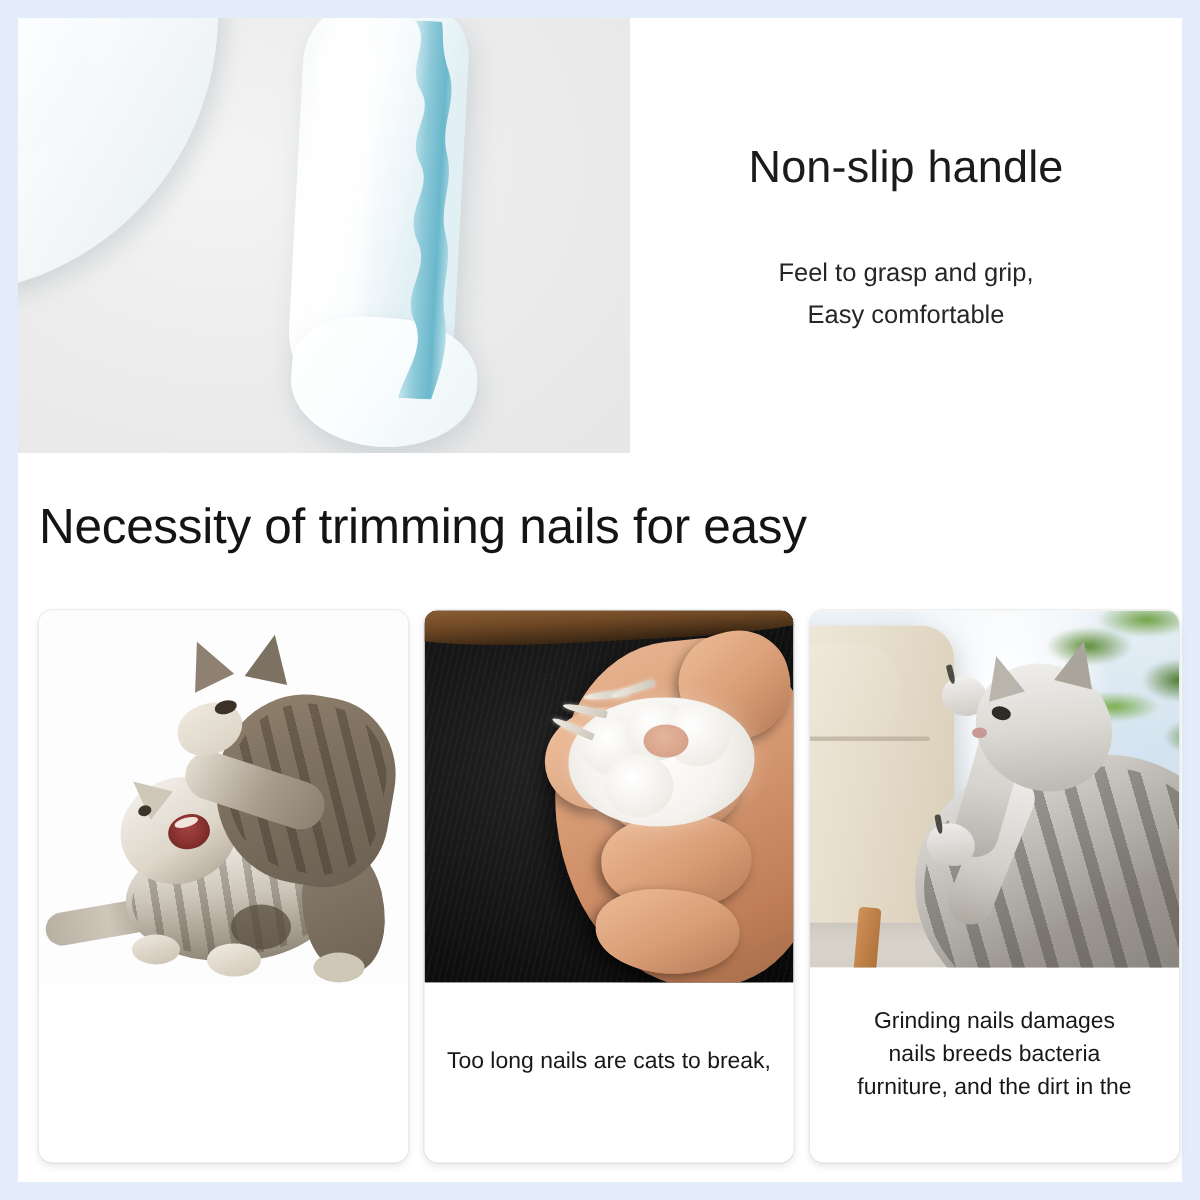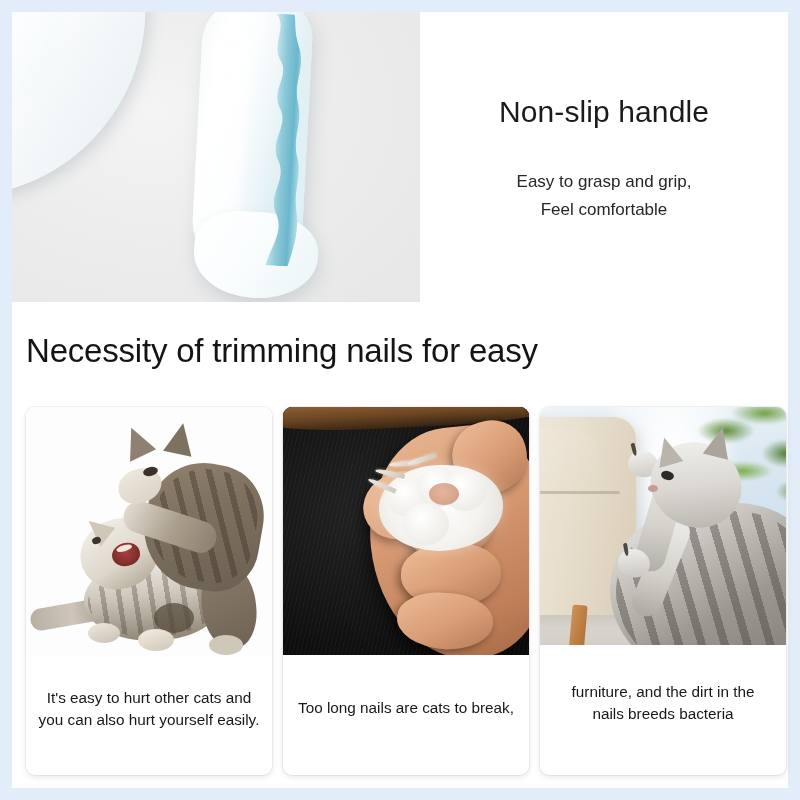--- a/index.html
+++ b/index.html
@@ -644,22 +644,22 @@
                      C 32,122 42,108 36,88
                      C 30,68 42,52 34,32
                      C 28,16 30,8 28,0 Z" fill="url(#gripGrad)"></path>
           </svg>
         </div>
       </div>
 
       <div class="top-copy">
         <div class="feature-title">Non-slip handle</div>
         <div class="feature-sub">
-          <span>Easy to grasp and grip,</span><br>
-          <span>Feel comfortable</span>
+          <span>Feel to grasp and grip,</span><br>
+          <span>Easy comfortable</span>
         </div>
       </div>
     </div>
 
     <div class="section-heading">Necessity of trimming nails for easy</div>
 
     <div class="cards">
 
       <div class="card">
         <div class="card-photo h1">
@@ -677,26 +677,20 @@
             <div class="kitten-std-rearleg"></div>
             <div class="kitten-std-paw"></div>
             <div class="kitten-std-body"></div>
             <div class="kitten-std-stripes"></div>
             <div class="kitten-std-leg"></div>
             <div class="kitten-std-head"></div>
             <div class="kitten-std-ear-l"></div>
             <div class="kitten-std-ear-r"></div>
             <div class="kitten-std-muzzle"></div>
             <div class="kitten-std-eye"></div>
-          </div>
-        </div>
-        <div class="card-caption">
-          <div>
-            <span>It's easy to hurt other cats and</span>
-            <span>you can also hurt yourself easily.</span>
           </div>
         </div>
       </div>
 
       <div class="card">
         <div class="card-photo h2">
           <div class="scene-paw">
             <div class="mat"></div>
             <div class="mat-edge"></div>
             <div class="hand"></div>
@@ -746,21 +740,22 @@
             <div class="cat-claws-lo"></div>
             <div class="cat-head"></div>
             <div class="cat-ear-l"></div>
             <div class="cat-ear-r"></div>
             <div class="cat-eye"></div>
             <div class="cat-nose"></div>
           </div>
         </div>
         <div class="card-caption">
           <div>
+            <span>Grinding nails damages</span>
+            <span>nails breeds bacteria</span>
             <span>furniture, and the dirt in the</span>
-            <span>nails breeds bacteria</span>
           </div>
         </div>
       </div>
 
     </div>
   </div>
 </div>
 
 </body></html>

